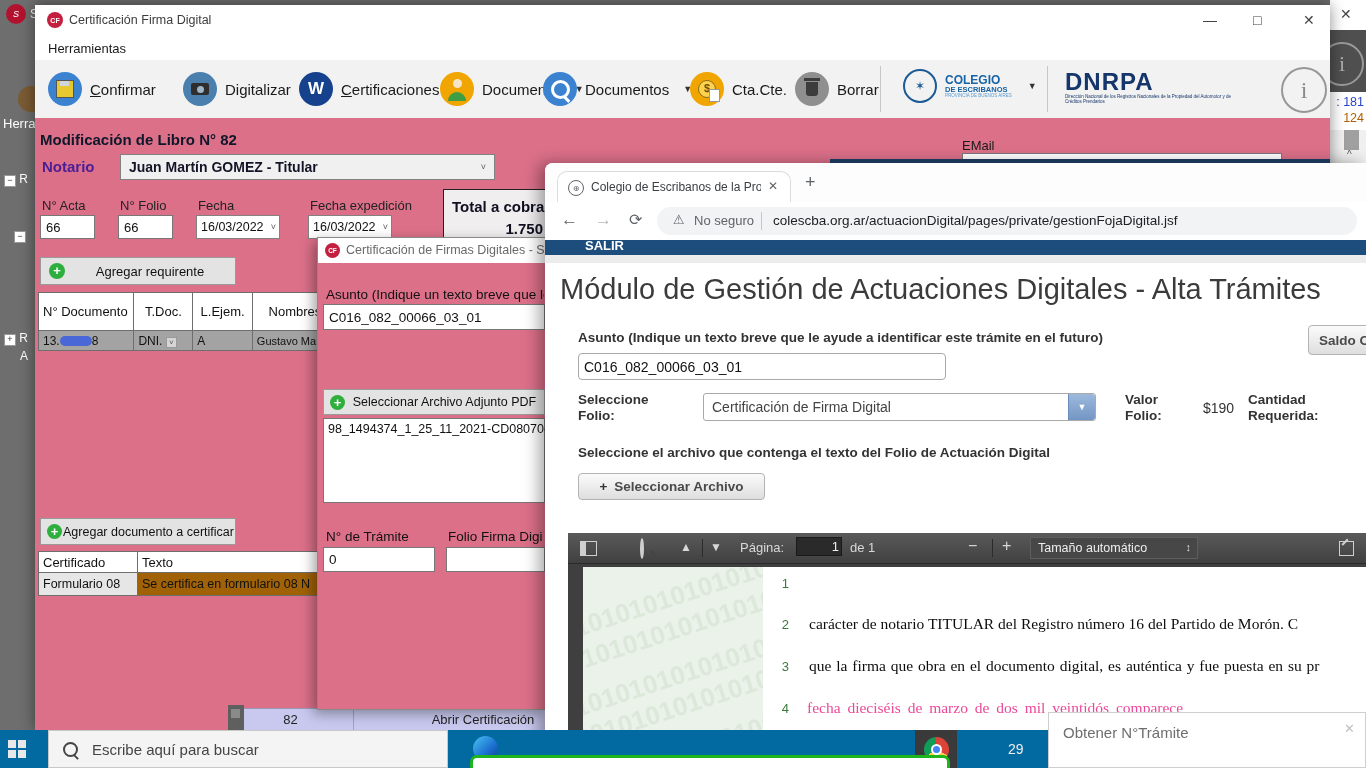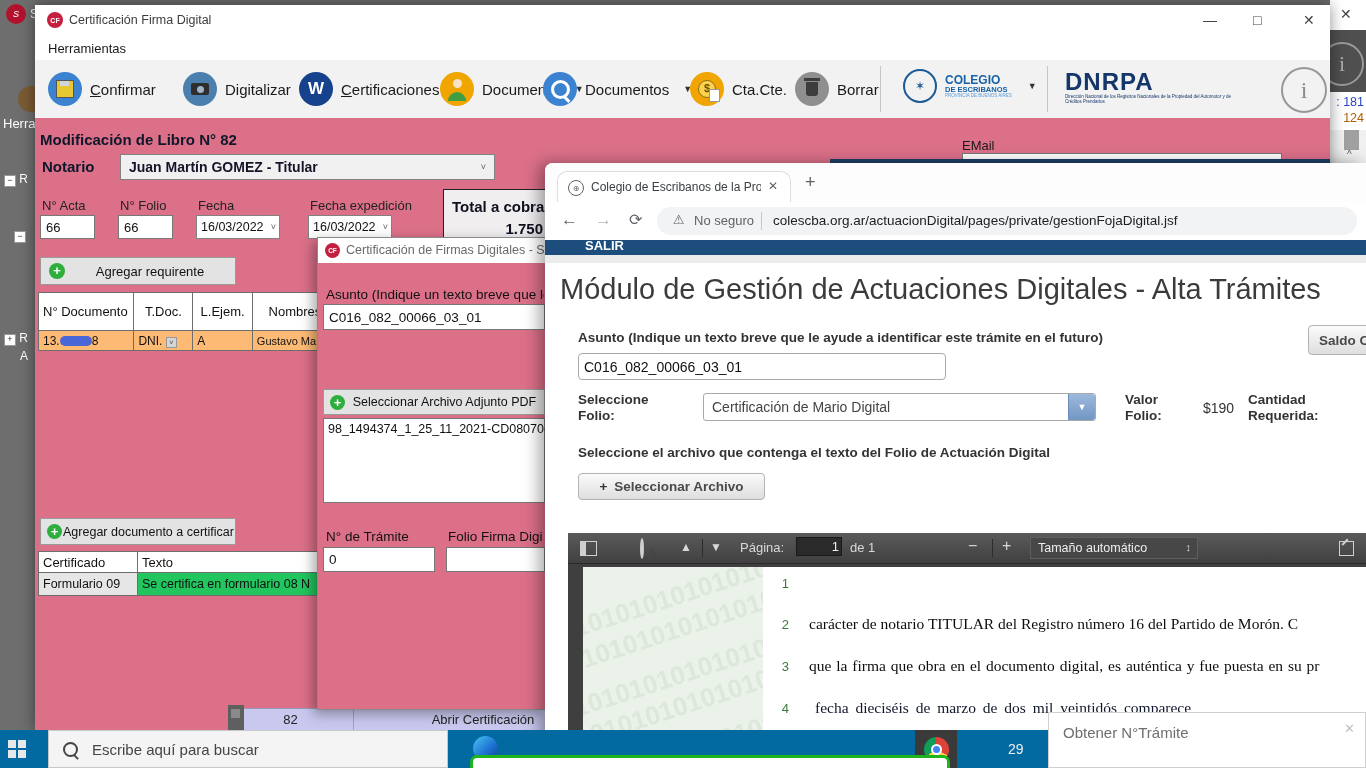--- a/index.html
+++ b/index.html
@@ -169,21 +169,21 @@
       <div class="abs" style="left:1030px;top:10px;width:180px;">
         <div class="b" style="font-size:24px;color:#15366b;line-height:1;letter-spacing:1px;">DNRPA</div>
         <div style="font-size:4.5px;color:#15366b;width:170px;line-height:1.2;">Dirección Nacional de los Registros Nacionales de la Propiedad del Automotor y de Créditos Prendarios</div>
       </div>
       <div class="abs circle" style="left:1246px;top:7px;width:42px;height:42px;border:2px solid #979797;color:#8a8a8a;font-size:24px;font-family:'Liberation Serif',serif;">i</div>
     </div>
 
     <div class="abs pinkbody" style="left:0;top:113px;width:1295px;height:612px;">
       <div class="abs nw b" style="left:5px;top:13px;font-size:15px;color:#0f172a;">Modificación de Libro N° 82</div>
 
-      <div class="abs nw b" style="left:7px;top:40px;font-size:15px;color:#0f172a;">Notario</div>
+      <div class="abs nw b" style="left:7px;top:40px;font-size:15px;color:#4c1d95;">Notario</div>
       <div class="abs combo" style="left:85px;top:36px;width:375px;height:26px;">
         <span class="b nw clip" style="font-size:14px;color:#141428;padding-left:8px;flex:1;">Juan Martín GOMEZ - Titular</span>
         <span class="chev" style="margin-right:8px;color:#555;">˅</span>
       </div>
 
       <span class="abs nw" style="left:7px;top:80px;font-size:13px;color:#222;">N° Acta</span>
       <input class="abs field" style="left: 5px; top: 97px; width: 55px; height: 24px;" value="66">
       <span class="abs nw" style="left:85px;top:80px;font-size:13px;color:#222;">N° Folio</span>
       <input class="abs field" style="left: 83px; top: 97px; width: 55px; height: 24px;" value="66">
       <span class="abs nw" style="left:163px;top:80px;font-size:13px;color:#222;">Fecha</span>
@@ -209,21 +209,21 @@
 
       <div class="abs clip" style="left:3px;top:174px;width:279px;height:65px;">
         <table class="grid" style="width:300px;">
           <tbody>
               <tr style="height:38px;background:#fff;">
             <th style="width:88px;font-size:13px;">N° Documento</th>
             <th style="width:51px;font-size:13px;text-align:center;">T.Doc.</th>
             <th style="width:51px;font-size:13px;text-align:center;">L.Ejem.</th>
             <th style="width:78px;font-size:13px;text-align:center;">Nombres</th>
           </tr>
-          <tr style="height:20px;background:#fdba74;">
+          <tr style="height:20px;background:#a3a3a3;">
             <td style="font-size:12px;"><span>13.</span><span style="display:inline-block;width:32px;height:10px;border-radius:5px;background:#4a67d8;vertical-align:middle;"></span><span>8</span></td>
             <td><span style="font-size:12px;">DNI.</span> <span style="font-size:8px;color:#555;background:#d5d5d5;border:1px solid #999;padding:0 2px;">˅</span></td>
             <td style="font-size:12px;">A</td>
             <td style="font-size:11px;">Gustavo Mario</td>
           </tr>
         </tbody>
           </table>
       </div>
 
       <div class="abs gbtn" style="left:5px;top:400px;width:196px;height:27px;">
@@ -232,22 +232,22 @@
       </div>
 
       <div class="abs clip" style="left:3px;top:433px;width:279px;height:50px;">
         <table class="grid" style="width:300px;">
           <tbody>
               <tr style="height:21px;background:#fff;">
             <th style="width:90px;font-size:13px;">Certificado</th>
             <th style="font-size:13px;">Texto</th>
           </tr>
           <tr style="height:23px;">
-            <td style="background:#e6e6e6;font-size:12.5px;">Formulario 09</td>
-            <td style="background:#22c55e;font-size:12.5px;white-space:nowrap;">Se certifica en formulario 08 N</td>
+            <td style="background:#e6e6e6;font-size:12.5px;">Formulario 08</td>
+            <td style="background:#a16207;font-size:12.5px;white-space:nowrap;">Se certifica en formulario 08 N</td>
           </tr>
         </tbody>
           </table>
       </div>
 
       <span class="abs nw" style="left:927px;top:20px;font-size:13px;color:#1a1a1a;">EMail</span>
       <input class="abs field" style="left: 927px; top: 35px; width: 320px; height: 26px;">
     </div>
 
     <div class="abs" style="left:193px;top:703px;width:720px;height:22px;background:#c9c9f0;border-top:1px solid #9a9ab8;">
@@ -314,21 +314,21 @@
       <div class="abs nw" style="left:15px;top:33px;font-size:29px;color:#3b3b3b;">Módulo de Gestión de Actuaciones Digitales - Alta Trámites</div>
 
       <span class="abs nw b" style="left:33px;top:90px;font-size:13.5px;color:#333;">Asunto (Indique un texto breve que le ayude a identificar este trámite en el futuro)</span>
       <div class="abs pfbtn nw clip" style="left:763px;top:85px;width:70px;height:30px;justify-content:flex-start;padding-left:10px;">
           <span>Saldo C</span>
         </div>
       <input class="abs field" style="left: 33px; top: 113px; width: 368px; height: 27px; border: 1px solid rgb(169, 169, 169); border-radius: 4px; font-size: 14px;" value="C016_082_00066_03_01">
 
       <span class="abs blbl" style="left:33px;top:152px;width:85px;display:inline-block;">Seleccione Folio:</span>
       <div class="abs" style="left:158px;top:153px;width:393px;height:28px;background:#fff;border:1px solid #a9a9a9;border-radius:3px;box-sizing:border-box;">
-        <span class="abs nw clip" style="left:8px;top:5px;width:330px;font-size:14px;color:#444;">Certificación de Mario Digital</span>
+        <span class="abs nw clip" style="left:8px;top:5px;width:330px;font-size:14px;color:#444;">Certificación de Firma Digital</span>
         <span class="abs" style="right:0;top:0;width:26px;height:26px;background:linear-gradient(#9db9dc,#7296c4);border-left:1px solid #6a8cba;border-radius:0 3px 3px 0;text-align:center;"><span style="font-size:9px;color:#fff;line-height:26px;">▼</span></span>
       </div>
       <span class="abs blbl" style="left:580px;top:152px;width:55px;display:inline-block;">Valor Folio:</span>
       <span class="abs nw" style="left:658px;top:160px;font-size:14px;color:#333;">$190</span>
       <span class="abs blbl" style="left:703px;top:152px;width:85px;display:inline-block;">Cantidad Requerida:</span>
 
       <span class="abs nw b" style="left:33px;top:205px;font-size:13.5px;color:#333;">Seleccione el archivo que contenga el texto del Folio de Actuación Digital</span>
       <div class="abs pfbtn" style="left:33px;top:233px;width:187px;height:27px;gap:7px;">
         <span style="font-weight:bold;color:#333;">+</span>
           <span>Seleccionar Archivo</span>
@@ -365,21 +365,21 @@
             <div class="abs nw" style="left:-30px;top:82px;font-size:26px;font-weight:bold;color:#dce8da;transform:rotate(-18deg);">0101010101010101010101</div>
             <div class="abs nw" style="left:-55px;top:122px;font-size:26px;font-weight:bold;color:#dce8da;transform:rotate(-18deg);">0101010101010101010101</div>
             <div class="abs nw" style="left:-35px;top:162px;font-size:26px;font-weight:bold;color:#dce8da;transform:rotate(-18deg);">0101010101010101010101</div>
           </div>
           <span class="abs" style="left:188px;top:9px;width:18px;text-align:right;font-size:13px;color:#3c7a3c;">1</span>
           <span class="abs" style="left:188px;top:50px;width:18px;text-align:right;font-size:13px;color:#3c7a3c;">2</span>
           <span class="abs" style="left:188px;top:92px;width:18px;text-align:right;font-size:13px;color:#3c7a3c;">3</span>
           <span class="abs" style="left:188px;top:134px;width:18px;text-align:right;font-size:13px;color:#3c7a3c;">4</span>
           <span class="abs nw serif" style="left:226px;top:48px;font-size:15.5px;color:#0d0d0d;">carácter de notario TITULAR del Registro número 16 del Partido de Morón. C</span>
           <span class="abs nw serif" style="left:226px;top:90px;font-size:15.5px;color:#0d0d0d;word-spacing:1px;">que la firma que obra en el documento digital, es auténtica y fue puesta en su pr</span>
-          <span class="abs nw serif" style="left:232px;top:132px;font-size:15.5px;color:#0f172a;word-spacing:3px;">fecha dieciséis de marzo de dos mil veintidós comparece</span>
+          <span class="abs nw serif" style="left:224px;top:132px;font-size:15.5px;color:#ec4899;word-spacing:3px;">fecha dieciséis de marzo de dos mil veintidós comparece</span>
         </div>
       </div>
     </div>
   </div>
 
   <div id="taskbar" class="abs" style="left:0;top:730px;width:1366px;height:38px;z-index:5;">
     <div class="abs" style="left:8px;top:10px;width:18px;height:18px;">
       <span style="position:absolute;left:0;top:0;width:8px;height:8px;background:#e8e8e8;"></span>
       <span style="position:absolute;left:10px;top:0;width:8px;height:8px;background:#e8e8e8;"></span>
       <span style="position:absolute;left:0;top:10px;width:8px;height:8px;background:#e8e8e8;"></span>

